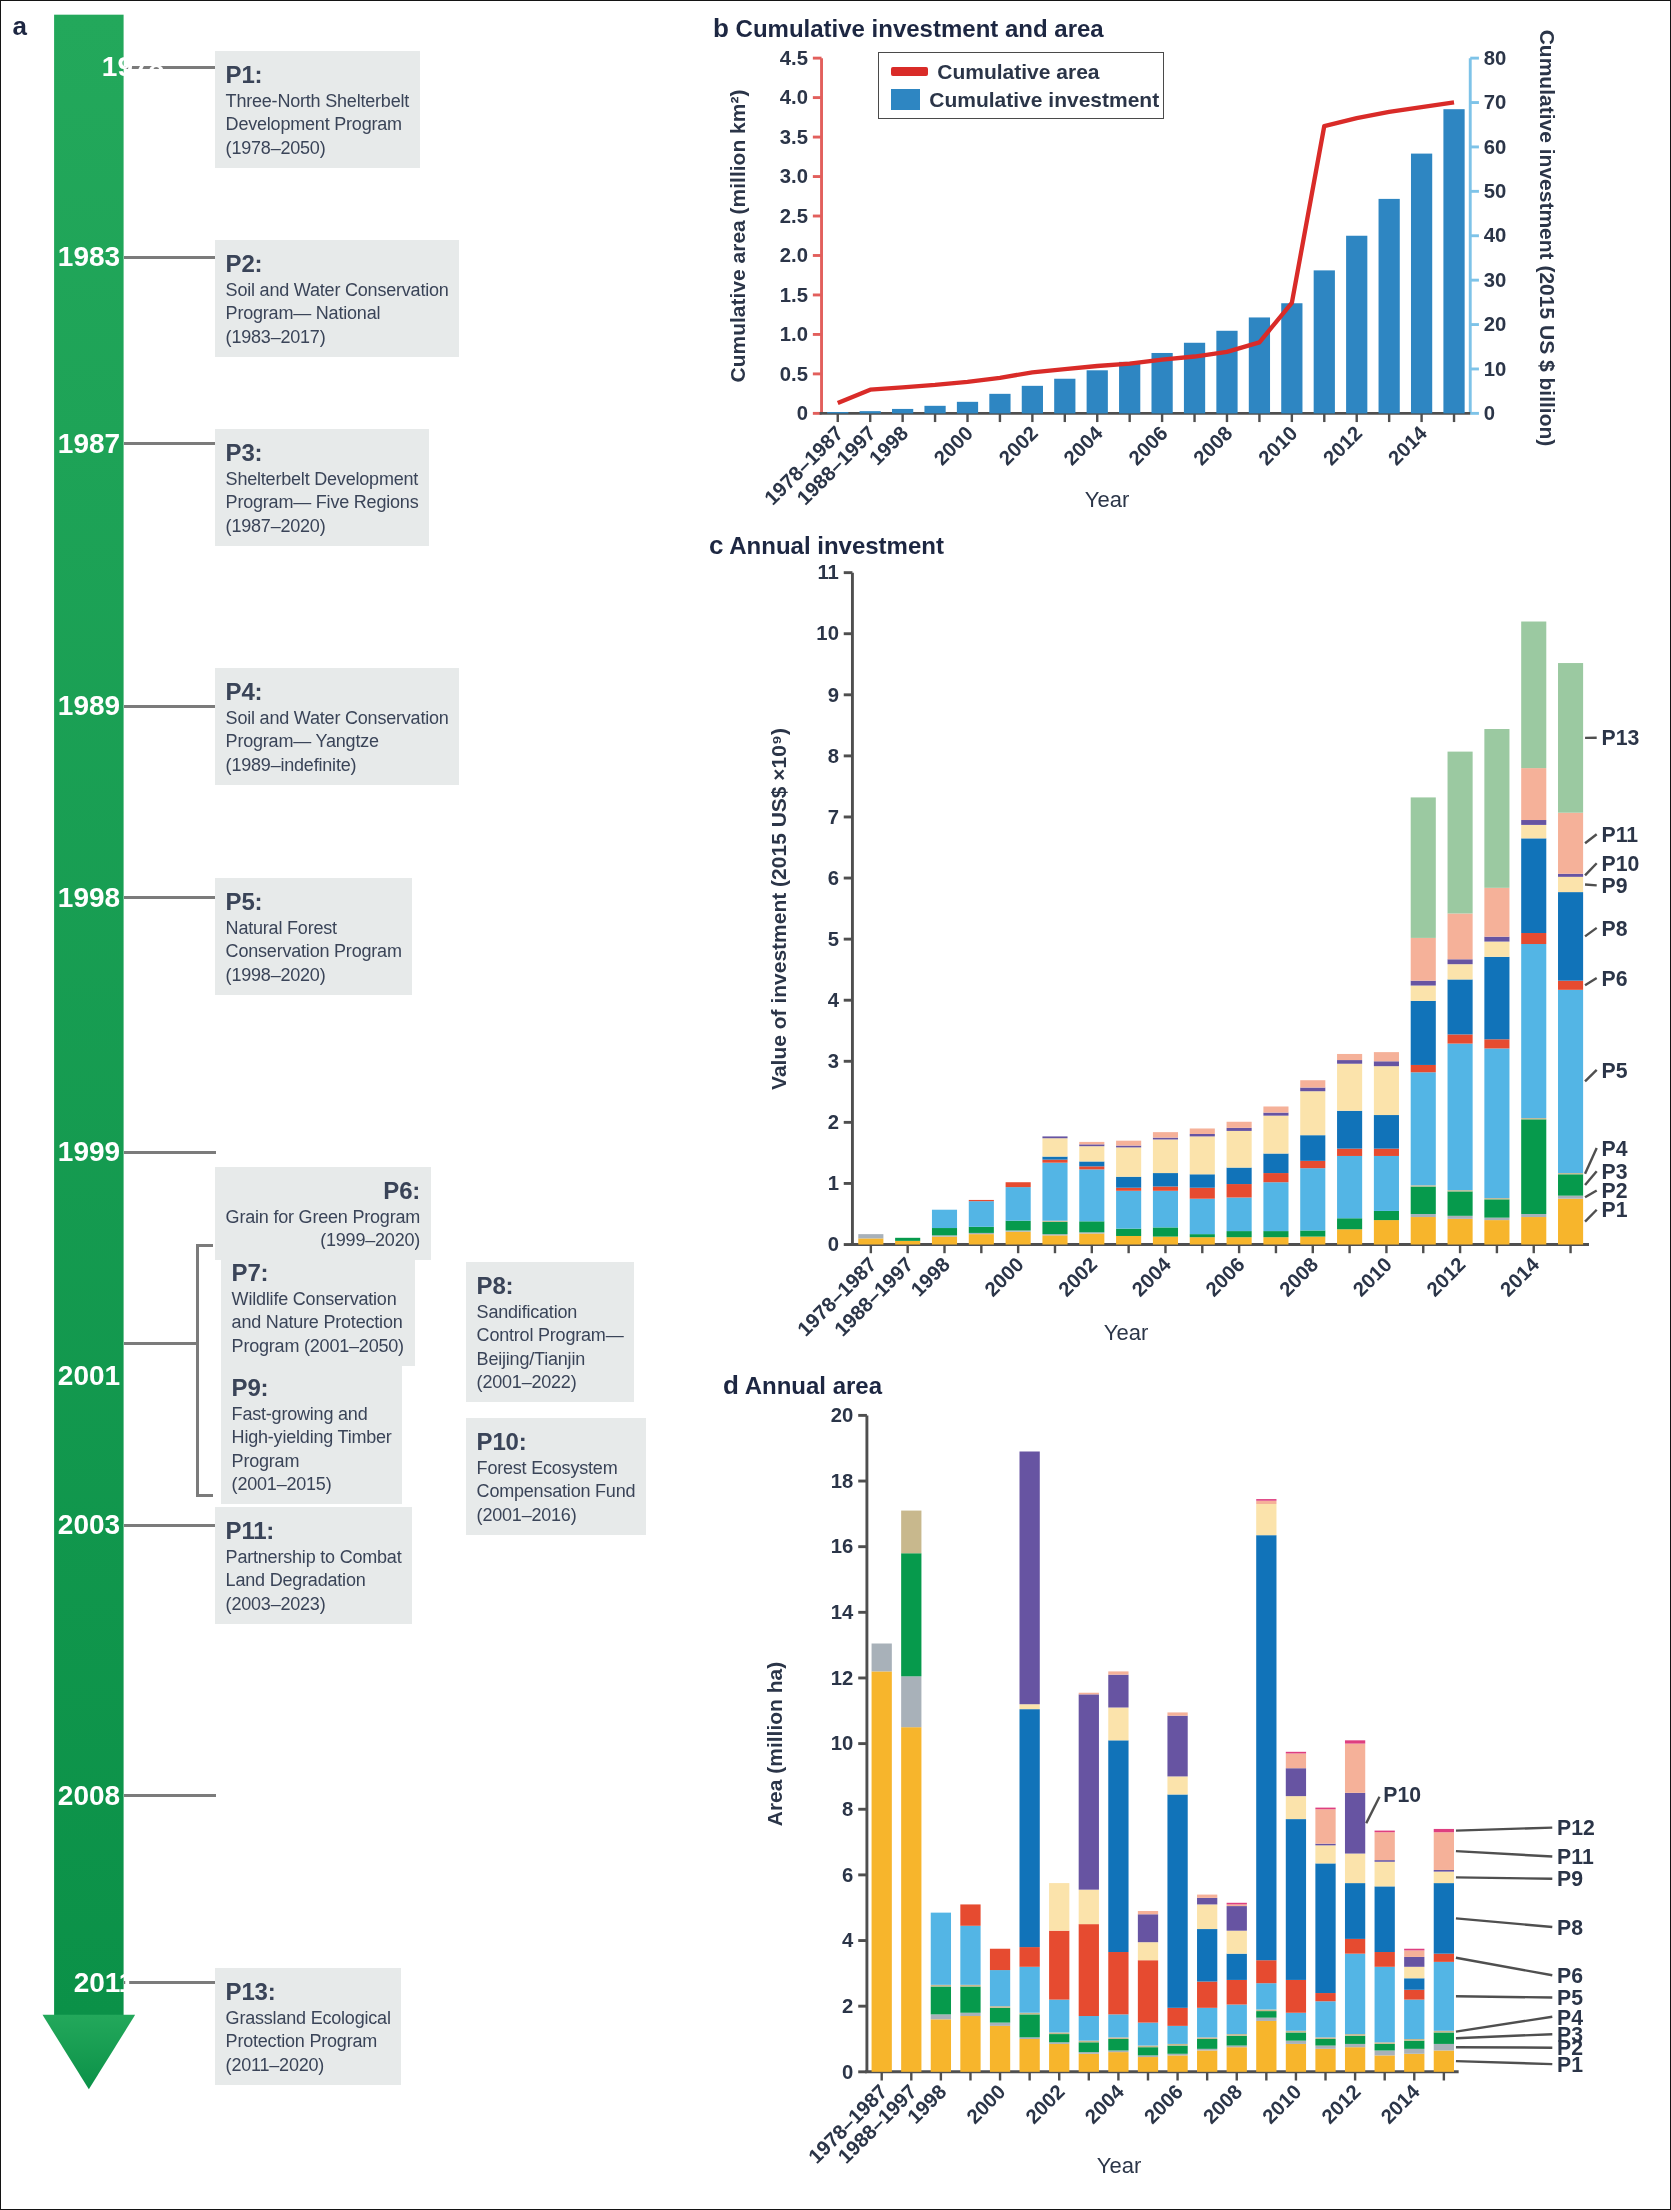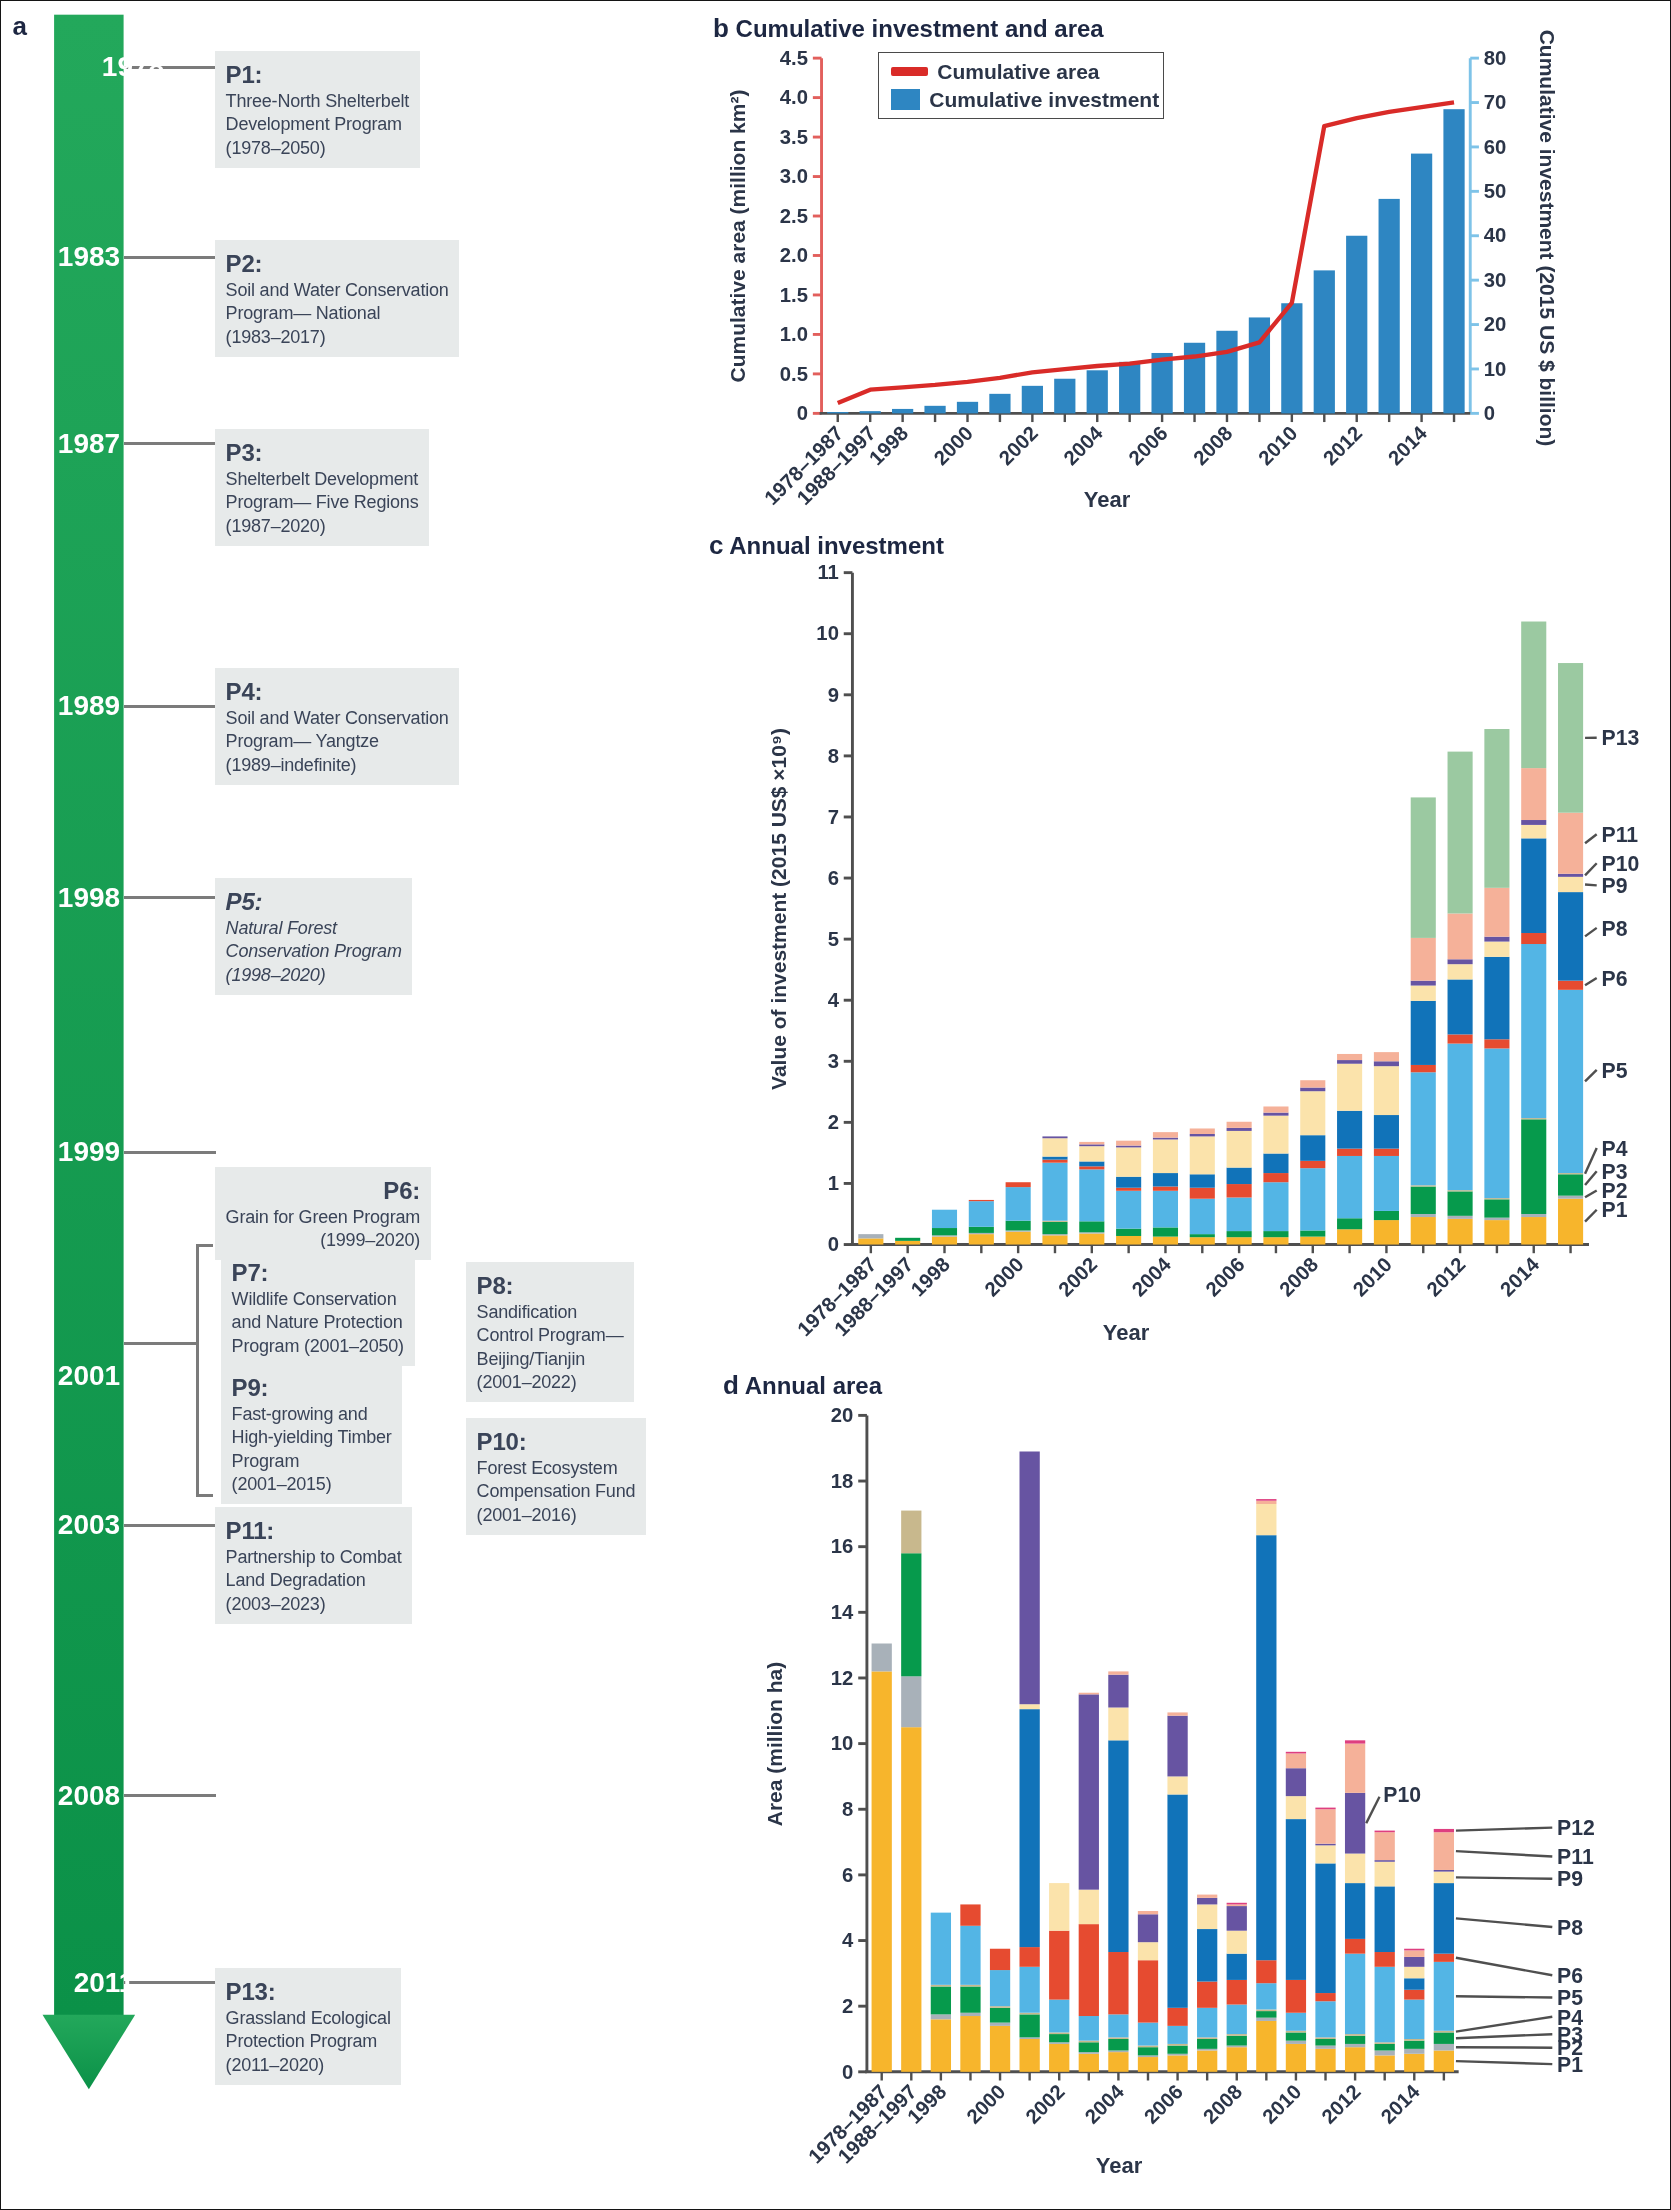--- a/index.html
+++ b/index.html
@@ -14,21 +14,21 @@
   .year-label{position:absolute;z-index:3;width:70px;text-align:center;
     font-weight:700;font-size:28px;color:#ffffff;line-height:33px}
   .conn{position:absolute;z-index:1;height:2.9px;background:#7b7b7b}
   .bracket{position:absolute;z-index:1;background:#7b7b7b}
   .pbox{position:absolute;z-index:2;background:#e7eaea;color:#3a4458;
     font-size:18px;line-height:1.3;padding:7.7px 10.6px;letter-spacing:-0.2px;white-space:nowrap}
   .pbox .pt{font-weight:700;font-size:24px}
   .vlabel{position:absolute;z-index:2;white-space:nowrap;font-weight:700;font-size:21px;color:#2b3548}
   .vl-ccw{transform:translate(-50%,-50%) rotate(-90deg)}
   .vl-cw{transform:translate(-50%,-50%) rotate(90deg)}
-  .xlabel{position:absolute;z-index:2;font-weight:700;font-size:22px;color:#2b3548;transform:translateX(-50%);white-space:nowrap}
+  .xlabel{position:absolute;z-index:2;font-weight:400;font-size:22px;color:#2b3548;transform:translateX(-50%);white-space:nowrap}
   #legend{position:absolute;z-index:2;left:877px;top:51px;width:286px;border:1.9px solid #4a4a4a;
     background:#fff;padding:6.8px 11.6px;display:flex;flex-direction:column;gap:3.9px;box-sizing:border-box}
   .leg-row{display:flex;align-items:center;gap:9.7px;font-weight:700;font-size:21px;color:#2b3548;white-space:nowrap}
   .sw-line{width:37px;height:8.7px;border-radius:1.9px;flex:0 0 auto}
   .sw-rect{width:29px;height:21px;flex:0 0 auto}
 </style>
 </head>
 <body>
 
 <div id="figure">
@@ -695,21 +695,21 @@
       <div>Shelterbelt Development</div>
       <div>Program— Five Regions</div>
       <div>(1987–2020)</div>
     </div>
     <div class="pbox" style="left: 214px; top: 647px; margin-top: 20px;">
       <div class="pt">P4:</div>
       <div>Soil and Water Conservation</div>
       <div>Program— Yangtze</div>
       <div>(1989–indefinite)</div>
     </div>
-    <div class="pbox" style="left: 214px; top: 877px; font-style: italic;">
+    <div class="pbox" style="left: 214px; top: 877px;">
       <div class="pt">P5:</div>
       <div>Natural Forest</div>
       <div>Conservation Program</div>
       <div>(1998–2020)</div>
     </div>
     <div class="pbox" style="left: 214px; top: 1166px; text-align: right;">
       <div class="pt">P6:</div>
       <div>Grain for Green Program</div>
       <div>(1999–2020)</div>
     </div>

